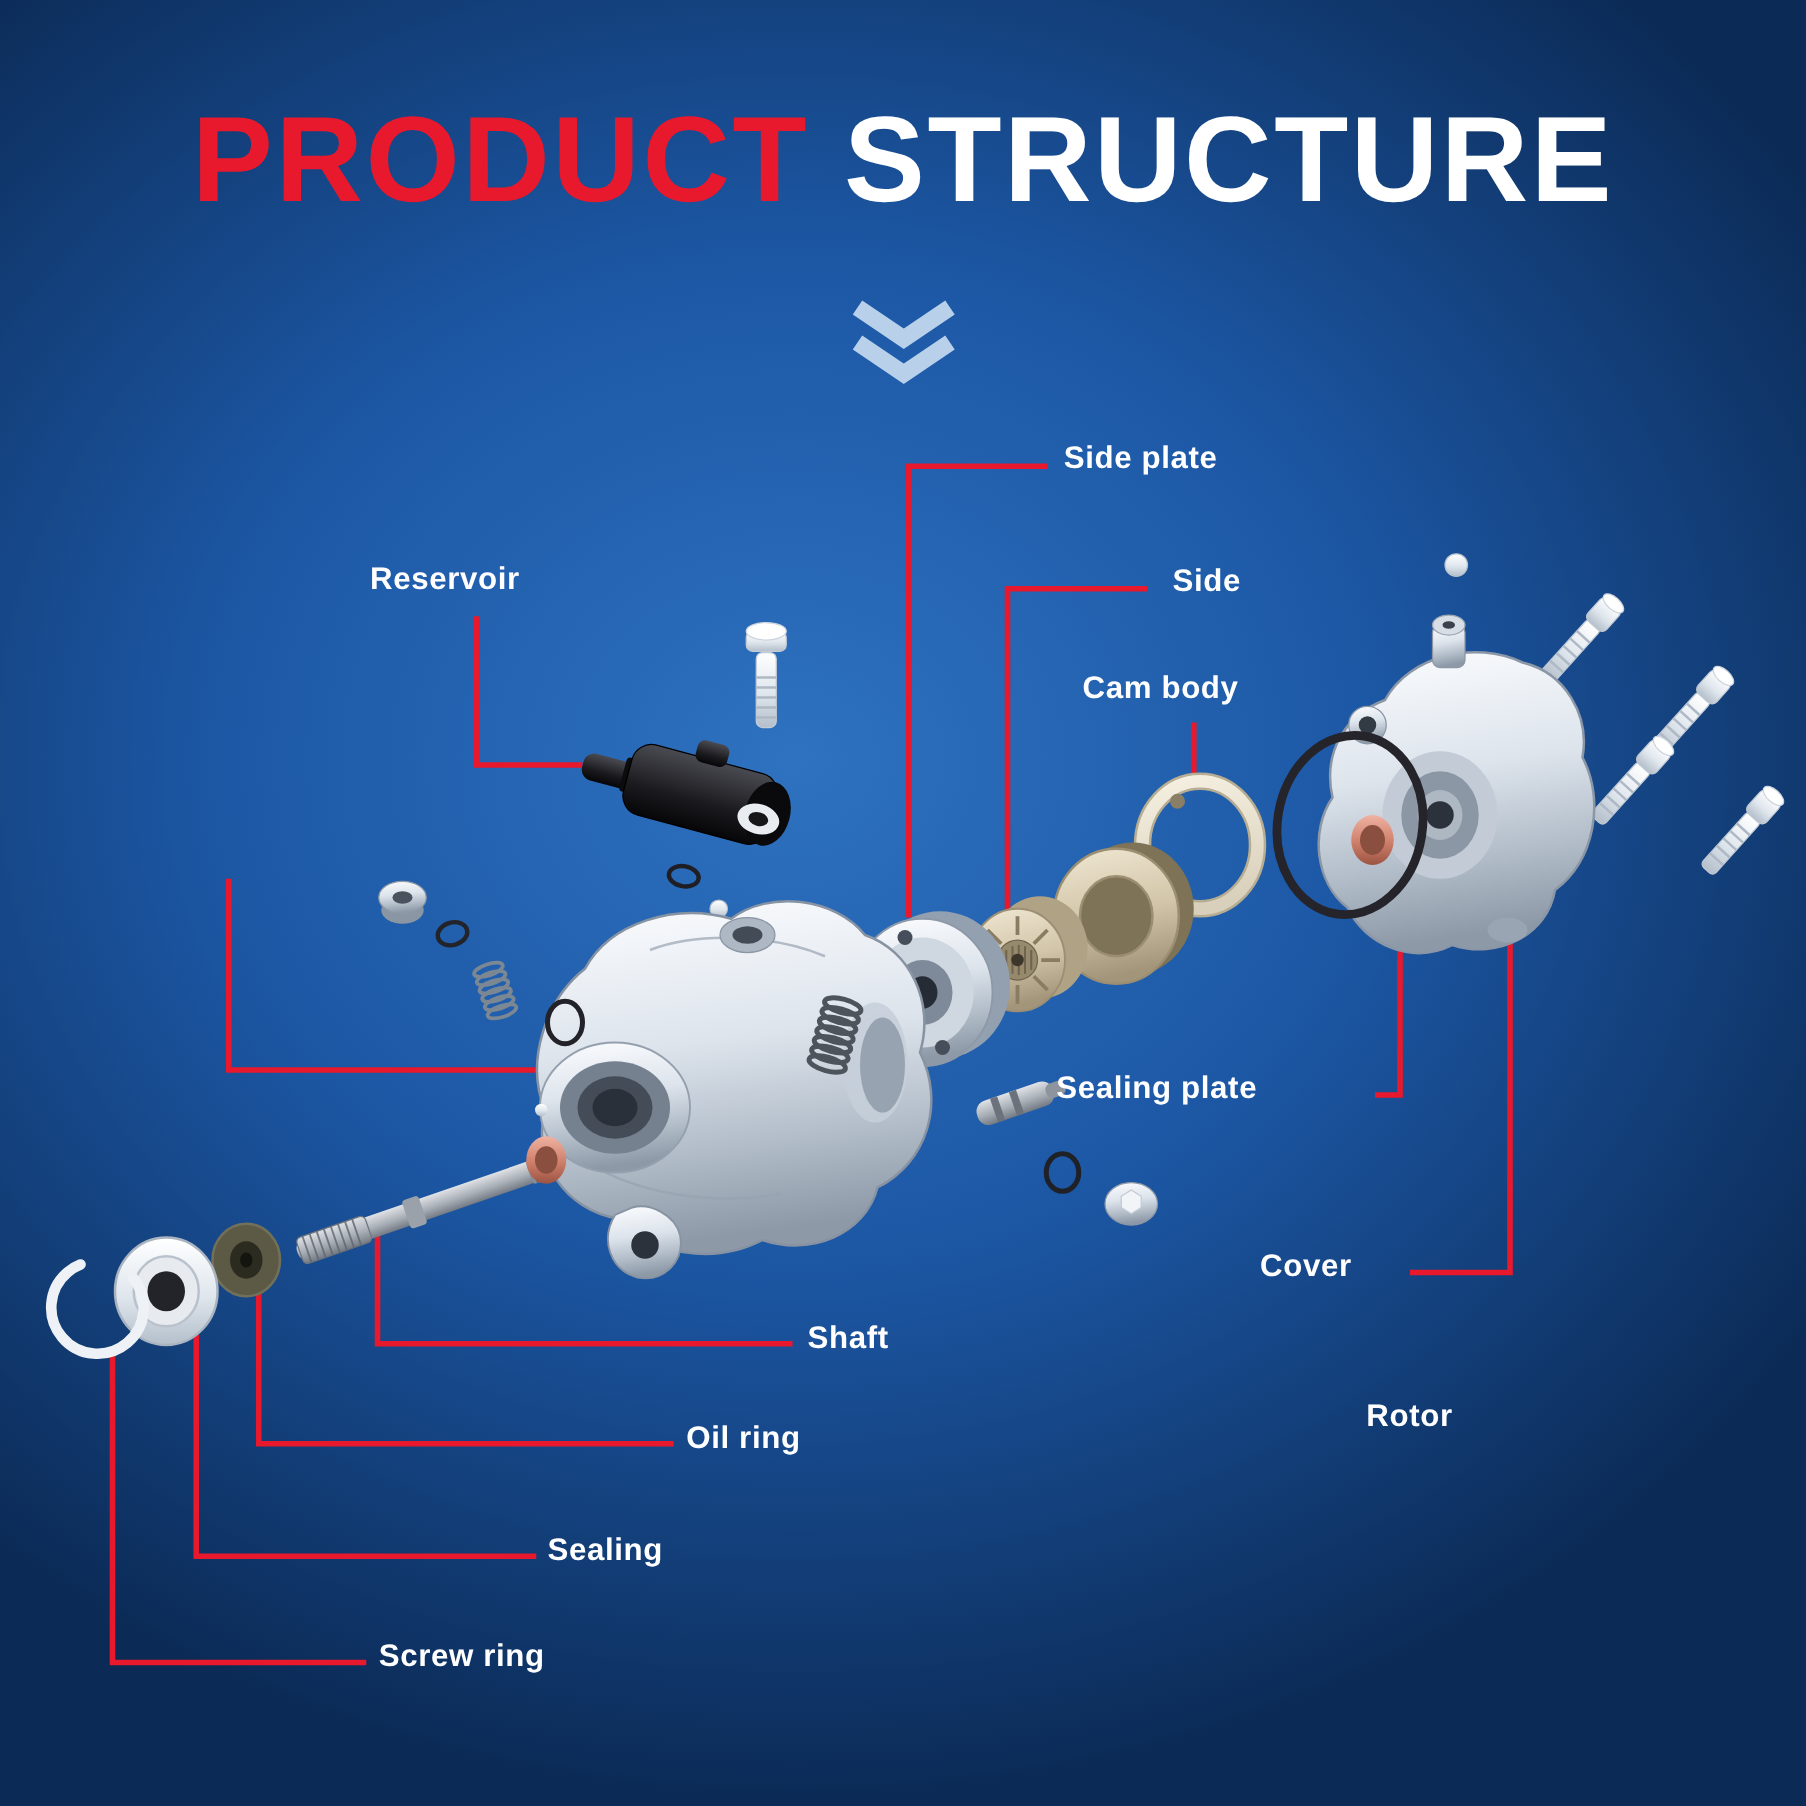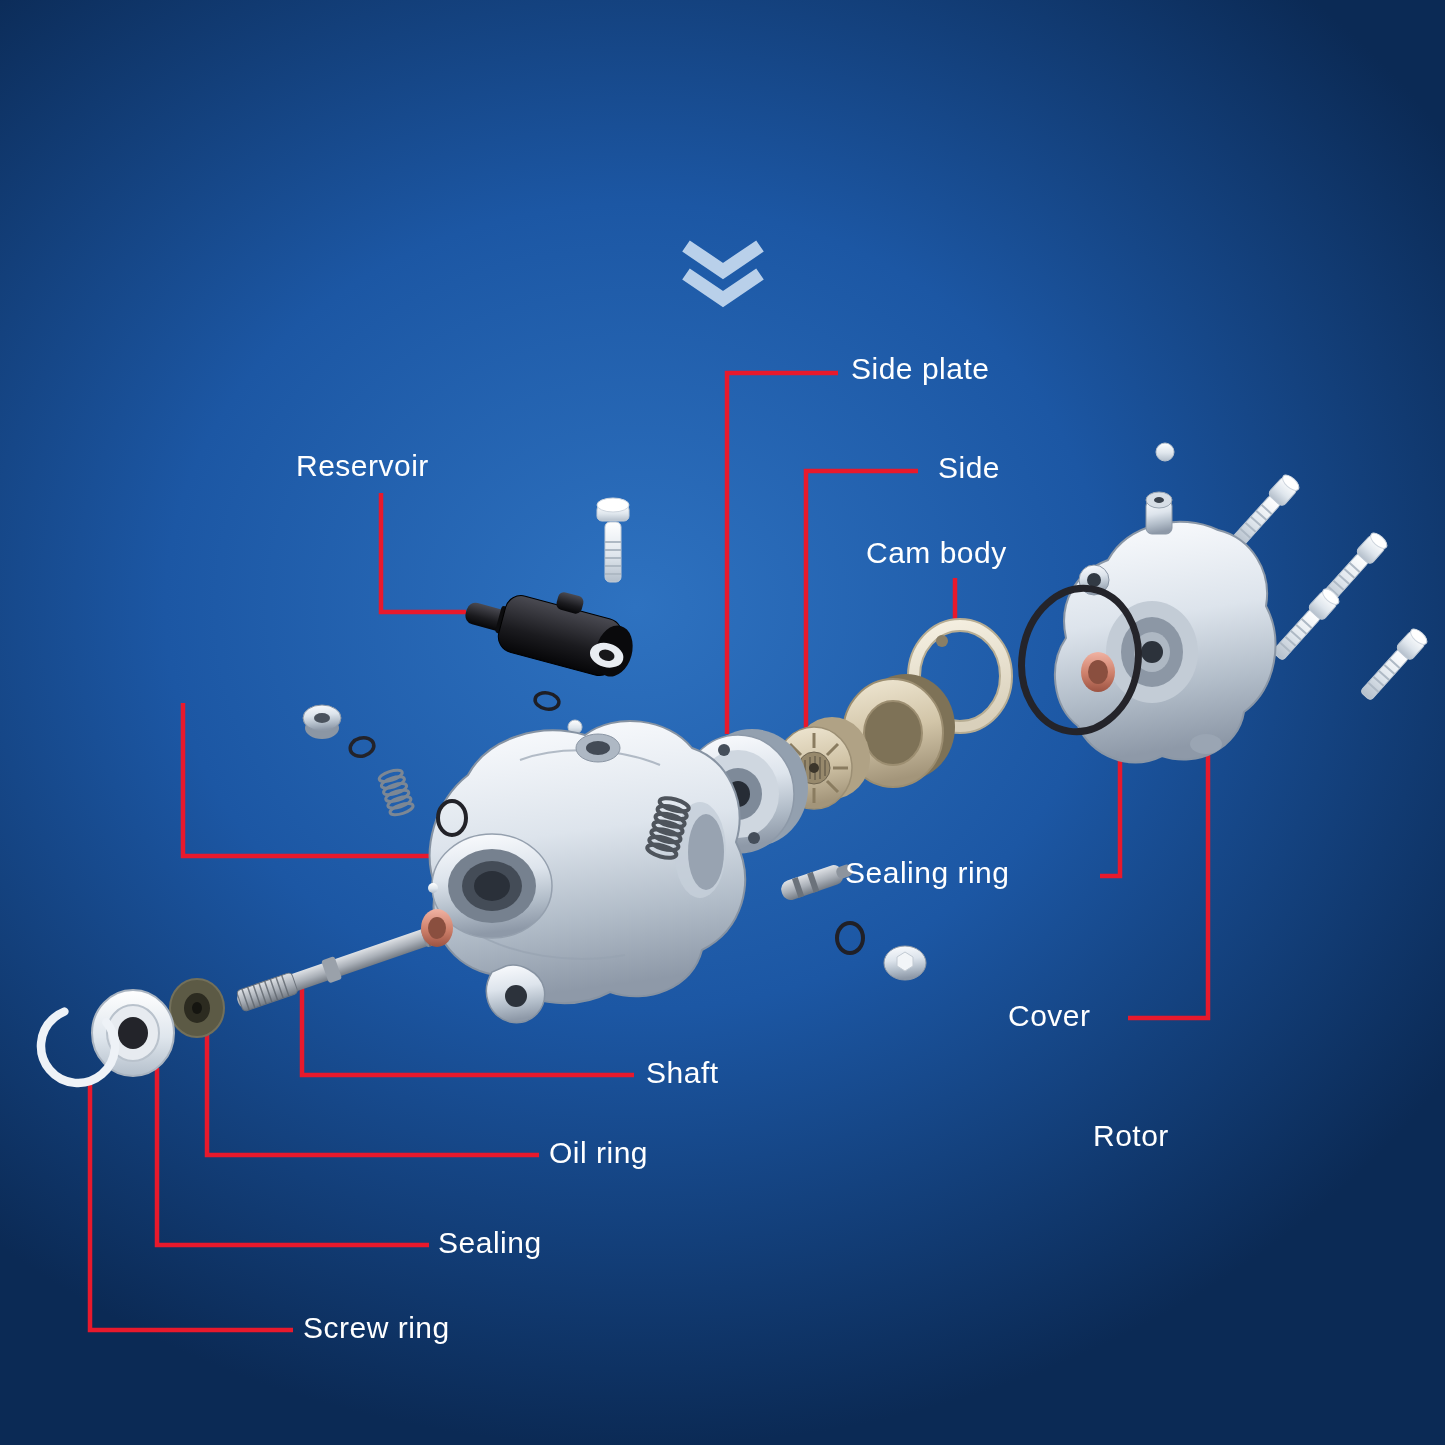--- a/index.html
+++ b/index.html
@@ -4,21 +4,21 @@
 <style>
   html,body{margin:0;padding:0;}
   body{width:1445px;height:1445px;overflow:hidden;font-family:"Liberation Sans",sans-serif;}
   .stage{position:relative;width:1445px;height:1445px;
     background:radial-gradient(ellipse 980px 840px at 44% 42%,
       var(--bg-center,#2e72c0) 0%, #1c57a4 48%, var(--bg-edge,#0b2a55) 100%);}
   .title{position:absolute;top:72px;left:0;width:100%;text-align:center;
     font-size:97px;font-weight:800;letter-spacing:2px;white-space:nowrap;}
   .t-red{color:var(--accent-red,#E8192C);margin-right:28px;}
   .t-white{color:var(--title-white,#FFFFFF);}
-  .label{position:absolute;font-size:30px;font-weight:400;letter-spacing:.5px;
+  .label{position:absolute;font-size:25px;font-weight:700;letter-spacing:.5px;
     color:var(--label-text,#FFFFFF);white-space:nowrap;}
   svg.scene{position:absolute;left:0;top:0;width:1445px;height:1445px;}
   .leader{fill:none;stroke:var(--accent-red,#E8192C);stroke-width:4.5;}
   .chev{fill:none;stroke:var(--chevron-blue,#B9D0EA);stroke-width:13.5;}
 </style>
 </head>
 <body>
 
 <div class="stage">
 
@@ -255,26 +255,29 @@
 
     <g>
       <ellipse cx="133" cy="1033" rx="41" ry="43" fill="url(#gWhiteM)" stroke="#aab4c0" stroke-width="2"></ellipse>
       <ellipse cx="133" cy="1033" rx="26" ry="28" fill="#e7ebf0" stroke="#b9c2cc" stroke-width="2"></ellipse>
       <ellipse cx="133" cy="1033" rx="15" ry="16" fill="#23242a"></ellipse>
     </g>
 
     <circle cx="78" cy="1046" r="37" fill="none" stroke="#eef2f7" stroke-width="8.5" stroke-linecap="round" stroke-dasharray="186 46.5" transform="rotate(-40 78 1046)"></circle>
   </svg>
 
+  <div class="title">
+    <span class="t-red">PRODUCT</span><span class="t-white">STRUCTURE</span>
+  </div>
 
   <div class="label" style="left:851px;top:352px">Side plate</div>
   <div class="label" style="left:296px;top:449px">Reservoir</div>
   <div class="label" style="left:938px;top:451px">Side</div>
   <div class="label" style="left:866px;top:536px">Cam body</div>
-  <div class="label" style="left:845px;top:856px">Sealing ring</div>
+  <div class="label" style="left:845px;top:856px">Sealing plate</div>
   <div class="label" style="left:1008px;top:999px">Cover</div>
   <div class="label" style="left:646px;top:1056px">Shaft</div>
   <div class="label" style="left:1093px;top:1119px">Rotor</div>
   <div class="label" style="left:549px;top:1136px">Oil ring</div>
   <div class="label" style="left:438px;top:1226px">Sealing</div>
   <div class="label" style="left:303px;top:1311px">Screw ring</div>
 
 </div>
 
 </body></html>

